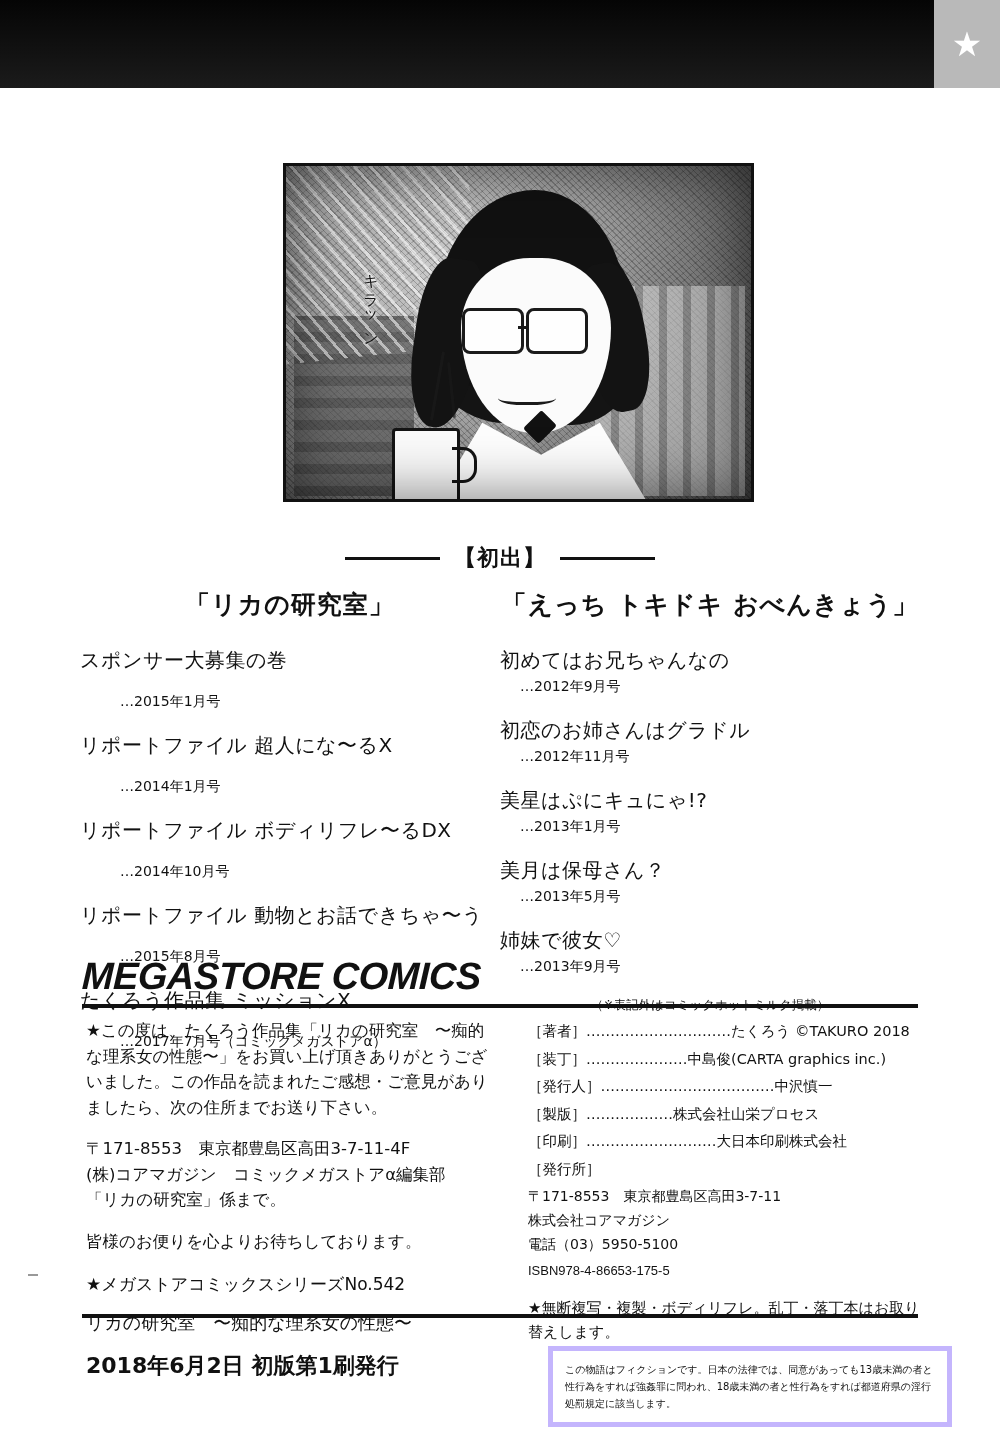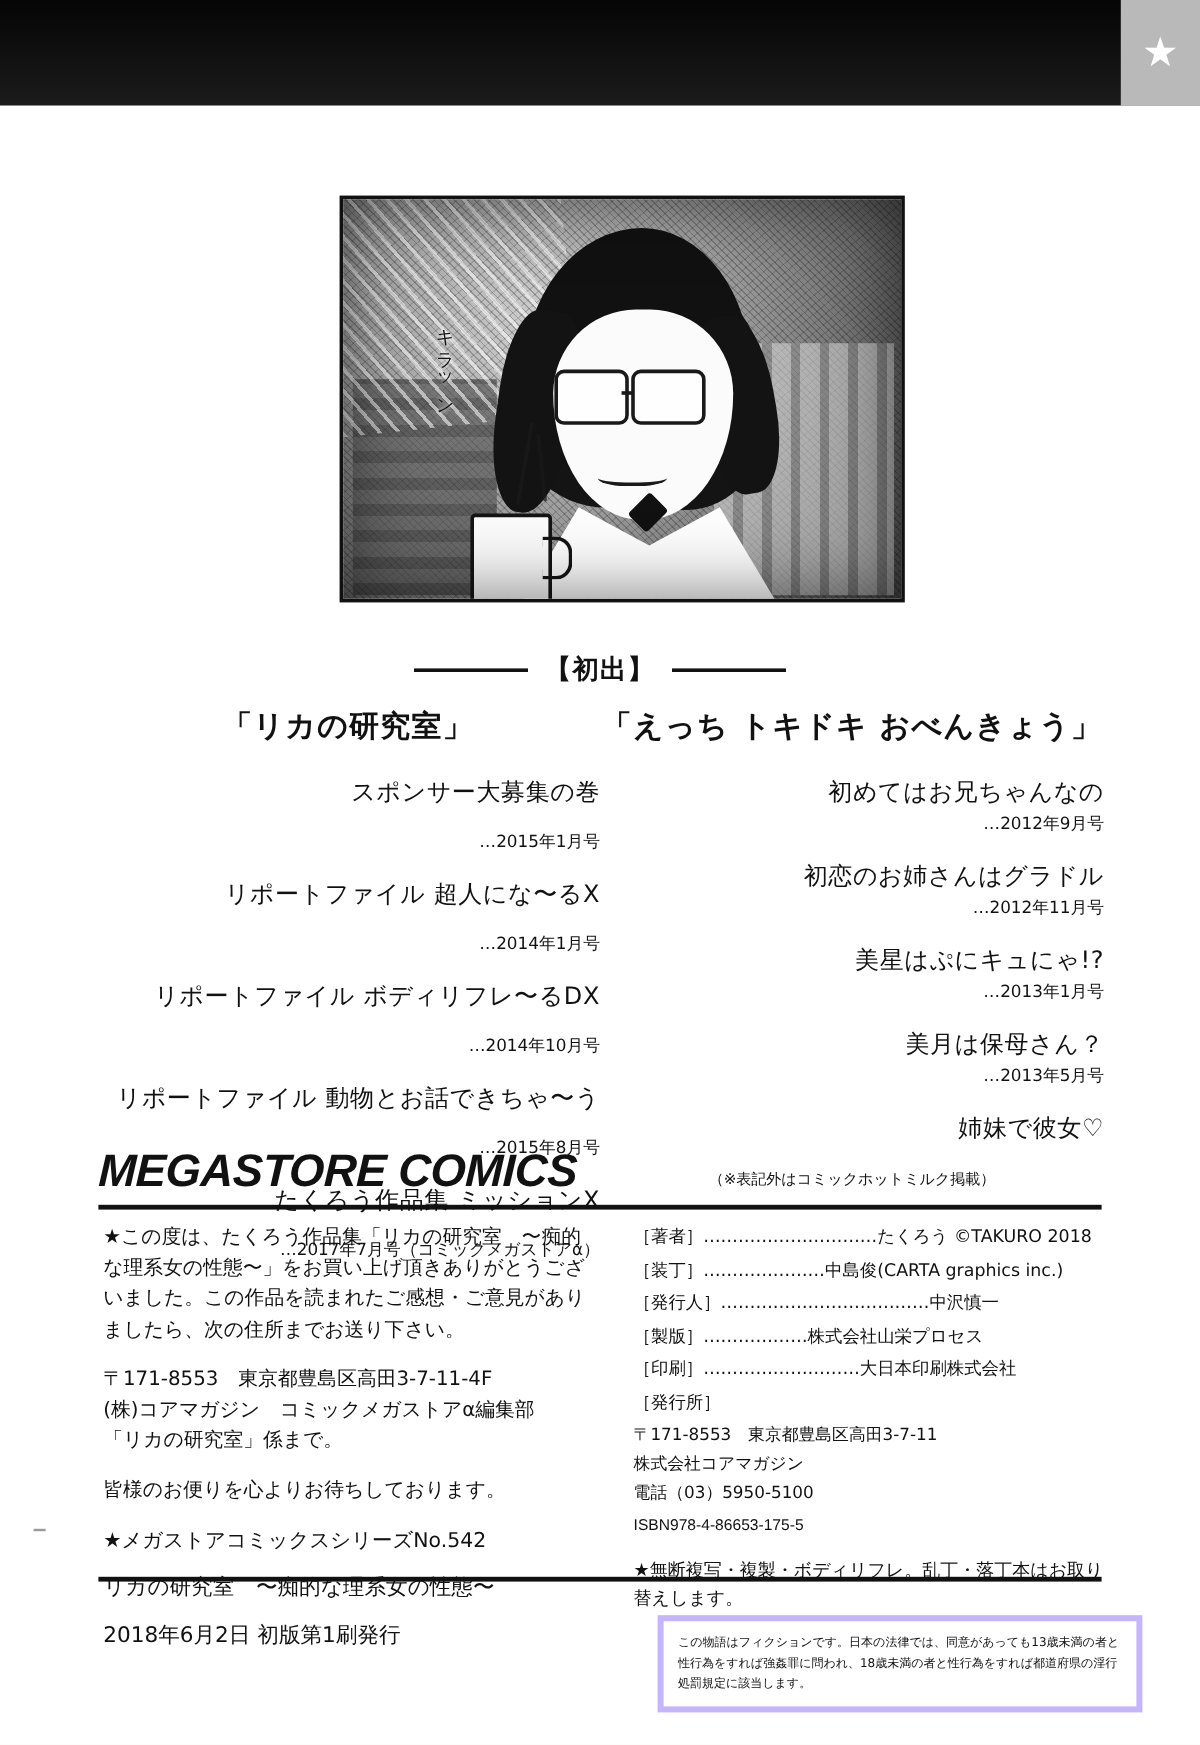--- a/index.html
+++ b/index.html
@@ -155,21 +155,21 @@
     position:absolute;left:80px;top:500px;width:840px;
     display:flex;
   }
   .col{width:50%;}
   .col h3{
     margin:0 0 26px 0;
     text-align:center;
     font-size:25px;font-weight:bold;letter-spacing:1px;
     font-family:"DejaVu Sans", sans-serif;
   }
-  .col .entry{margin-bottom:21px;text-align:right;}
+  .col .entry{margin-bottom:21px;text-align:left;}
   .col .entry .t{
     font-size:20px;letter-spacing:.5px;
     font-family:"DejaVu Sans", sans-serif;
   }
   .col .entry .d{
     font-size:14px;margin-top:4px;
     font-family:"DejaVu Sans", sans-serif;
   }
   .col .note{
     text-align:center;font-size:12.5px;margin-top:14px;
@@ -194,21 +194,21 @@
   .hr2{top:1226px;}
 
   .colo-left{
     position:absolute;left:86px;top:930px;width:410px;
     font-family:"DejaVu Sans", sans-serif;
   }
   .colo-left p{margin:0 0 16px 0;font-size:16.5px;line-height:1.55;}
   .colo-left .addr{font-size:16.5px;line-height:1.55;margin-bottom:16px;}
   .colo-left .series{font-size:17px;margin:0 0 12px 0;}
   .colo-left .title2{font-size:18px;margin:0 0 12px 0;}
-  .colo-left .date{font-size:18px;margin:0;}
+  .colo-left .date{font-size:22px;margin:0;font-weight:bold;}
 
   .colo-right{
     position:absolute;left:528px;top:930px;width:400px;
     font-family:"DejaVu Sans", sans-serif;
   }
   .colo-right .row{
     font-size:14.5px;line-height:1.9;white-space:nowrap;
   }
   .colo-right .row .k{display:inline-block;}
   .colo-right .pub{font-size:14px;line-height:1.7;margin-top:2px;}
@@ -309,20 +309,21 @@
         <div class="entry">
           <div class="t">美星はぷにキュにゃ!?</div>
           <div class="d">…2013年1月号</div>
         </div>
         <div class="entry">
           <div class="t">美月は保母さん？</div>
           <div class="d">…2013年5月号</div>
         </div>
         <div class="entry">
           <div class="t">姉妹で彼女♡</div>
+          <div class="d">…2013年9月号</div>
         </div>
         <div class="note">（※表記外はコミックホットミルク掲載）</div>
       </div>
     </div>
 
     <div class="mega">MEGASTORE COMICS</div>
     <div class="hr hr1"></div>
 
     <div class="colo-left">
       <p>★この度は、たくろう作品集「リカの研究室　〜痴的な理系女の性態〜」をお買い上げ頂きありがとうございました。この作品を読まれたご感想・ご意見がありましたら、次の住所までお送り下さい。</p>

